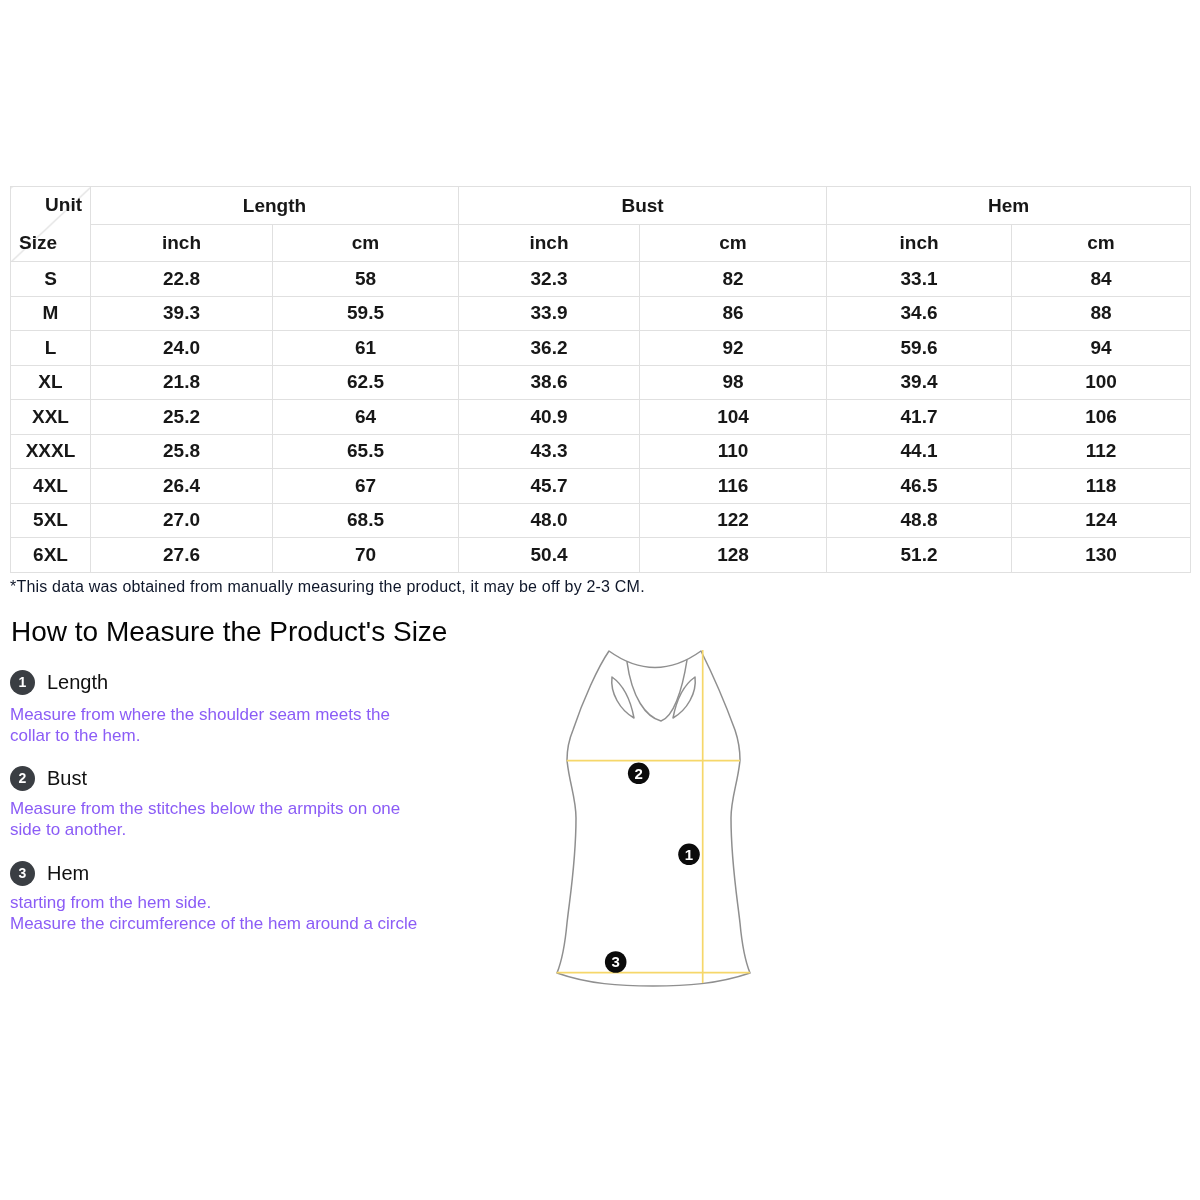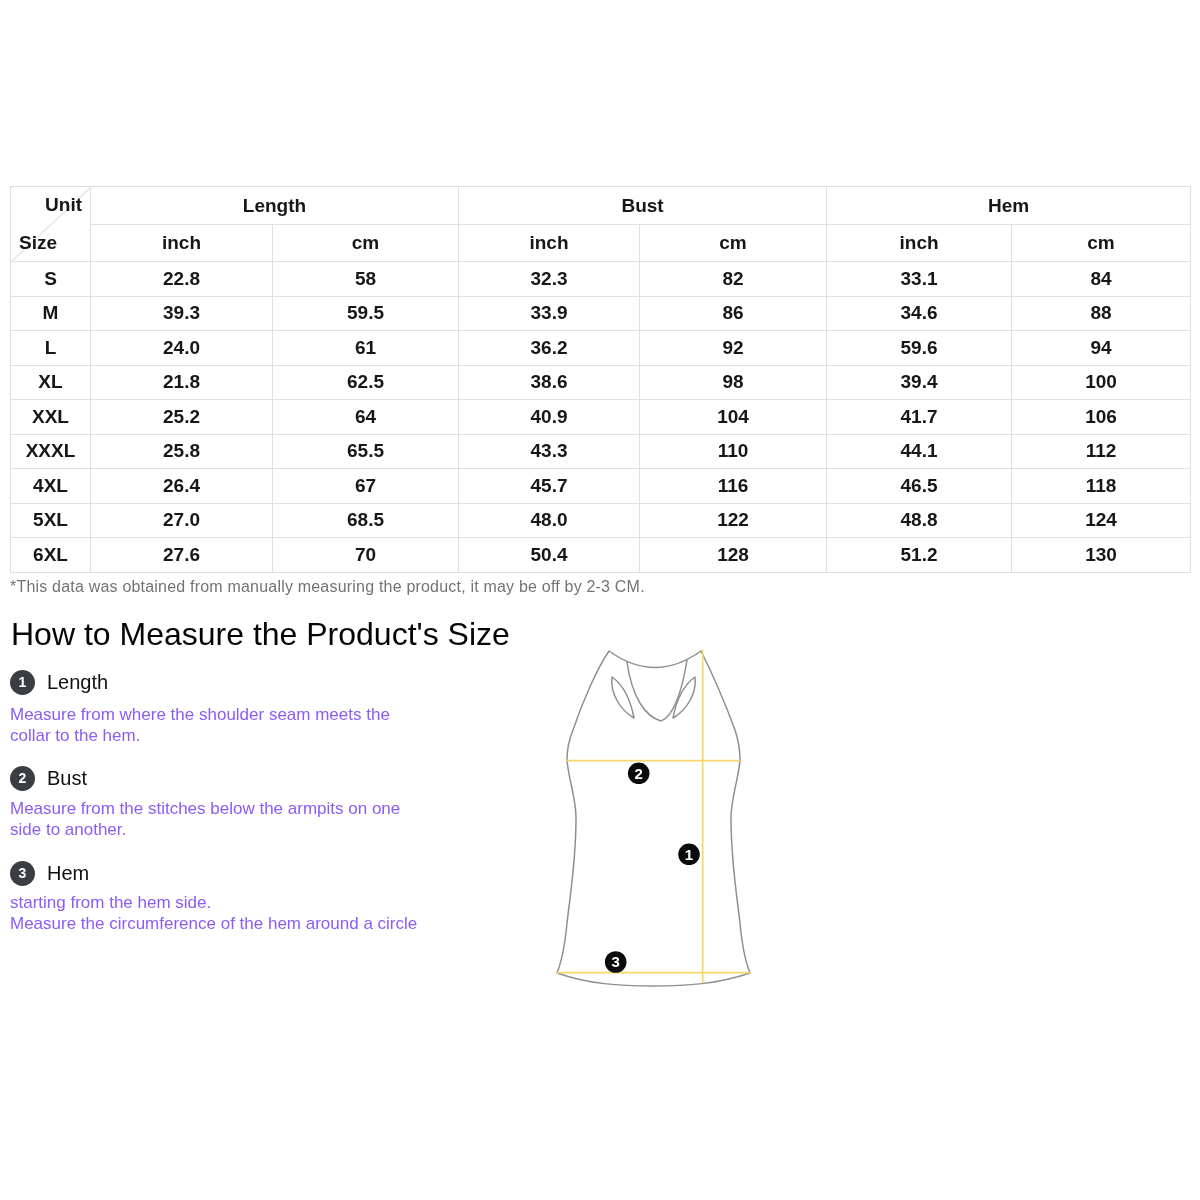--- a/index.html
+++ b/index.html
@@ -27,25 +27,25 @@
     background:linear-gradient(to bottom right,
       transparent calc(50% - 0.8px), #d4d4d4 calc(50% - 0.1px),
       #d4d4d4 calc(50% + 0.1px), transparent calc(50% + 0.8px));
   }
   .corner .unit-label { position:absolute; top:7px;  right:8px;  }
   .corner .size-label { position:absolute; bottom:7px; left:8px; }
 
   
   .footnote {
     position:absolute; left:10px; top:578px;
-    font-size:16px; color:#737373; letter-spacing:.2px;
+    font-size:16px; color:#0f172a; letter-spacing:.2px;
   }
   .guide-title {
     position:absolute; left:11px; top:616px;
-    font-size:32px; font-weight:400; color:#050505;
+    font-size:28px; font-weight:400; color:#050505;
   }
   .section-row {
     position:absolute; left:10px; height:26px;
     display:flex; align-items:center; gap:12px;
   }
   #sec-1 { top:669px; } #sec-2 { top:765px; } #sec-3 { top:860px; }
   .num-badge {
     width:25px; height:25px; border-radius:50%; background:#3a3e43;
     color:#ffffff; font-size:14px; font-weight:700;
     display:flex; align-items:center; justify-content:center; flex:0 0 25px;

